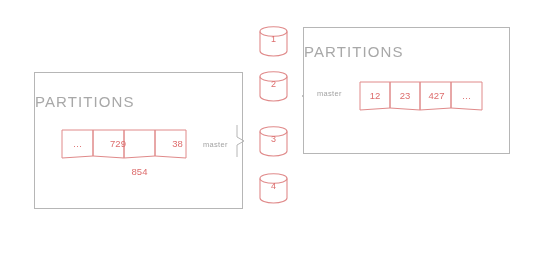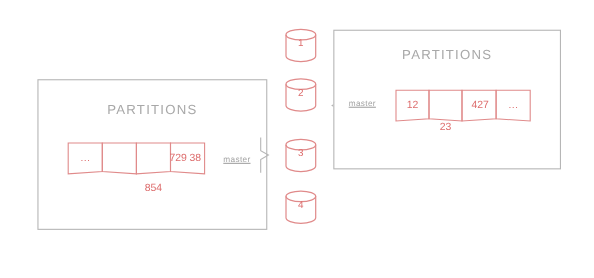--- a/index.html
+++ b/index.html
@@ -41,23 +41,23 @@
     left: 303px;
     top: 27px;
     width: 207px;
     height: 127px;
   }
 
   .panel-title {
     position: absolute;
     left: 0;
     width: 100%;
-    text-align: center;
+    text-align: left;
     color: #a8a8a8;
-    font-size: 12px;
+    font-size: 15px;
     letter-spacing: 1.1px;
     font-family: "Liberation Sans", sans-serif;
     white-space: nowrap;
   }
   #panel-left .panel-title { top: 20px; }
   #panel-right .panel-title { top: 15px; }
 
   
   .cells {
     position: absolute;
@@ -92,21 +92,20 @@
   }
 
   
   .master-label {
     position: absolute;
     color: #a3a3a3;
     font-size: 7.5px;
     letter-spacing: 0.3px;
     font-family: "Liberation Sans", sans-serif;
     white-space: nowrap;
-    text-decoration: underline;
   }
   #master-left  { left: 203px; top: 140px; }
 
   
   .brace {
     position: absolute;
     overflow: visible;
   }
   #brace-left  { left: 236px; top: 125px; }
   #brace-right { left: 296px; top: 80px; }
@@ -149,21 +148,21 @@
     <div class="cells" id="cells-left">
       <svg width="126" height="31" viewBox="0 0 126 31">
         <g fill="none" stroke="#e08a8a" stroke-width="1">
           <path d="M1,1 L32,1 L32,27 L1,29 Z"></path>
           <path d="M32,1 L63,1 L63,29 L32,27 Z"></path>
           <path d="M63,1 L94,1 L94,27 L63,29 Z"></path>
           <path d="M94,1 L125,1 L125,29 L94,27 Z"></path>
         </g>
       </svg>
       <div class="cell-label" style="left:1px;width:31px;">…</div>
-      <div class="cell-label" style="left:32px;width:50px;padding-left:44px;">729</div>
+      <div class="cell-label" style="left:32px;width:50px;">729</div>
       <div class="cell-label" style="left:63px;width:31px;margin-top:28px;">854</div>
       <div class="cell-label" style="left:94px;width:45px;">38</div>
     </div>
   </div>
 
   <div class="master-label" id="master-left">master</div>
 
   <svg class="brace" id="brace-left" width="14" height="32" viewBox="0 0 14 32">
     <path d="M1,0 L1,12 L8,16 L1,20 L1,32" fill="none" stroke="#b6b6b6" stroke-width="1"></path>
   </svg>
@@ -220,19 +219,19 @@
     <div class="cells" id="cells-right">
       <svg width="124" height="31" viewBox="0 0 124 31">
         <g fill="none" stroke="#e08a8a" stroke-width="1">
           <path d="M1,1 L31,1 L31,27 L1,29 Z"></path>
           <path d="M31,1 L61,1 L61,29 L31,27 Z"></path>
           <path d="M61,1 L92,1 L92,27 L61,29 Z"></path>
           <path d="M92,1 L123,1 L123,29 L92,27 Z"></path>
         </g>
       </svg>
       <div class="cell-label" style="left:1px;width:30px;">12</div>
-      <div class="cell-label" style="left:31px;width:30px;margin-top:20px;">23</div>
+      <div class="cell-label" style="left:31px;width:30px;">23</div>
       <div class="cell-label" style="left:61px;width:33px;">427</div>
       <div class="cell-label" style="left:92px;width:31px;">…</div>
     </div>
   </div>
 
 </div>
 
 </body></html>

